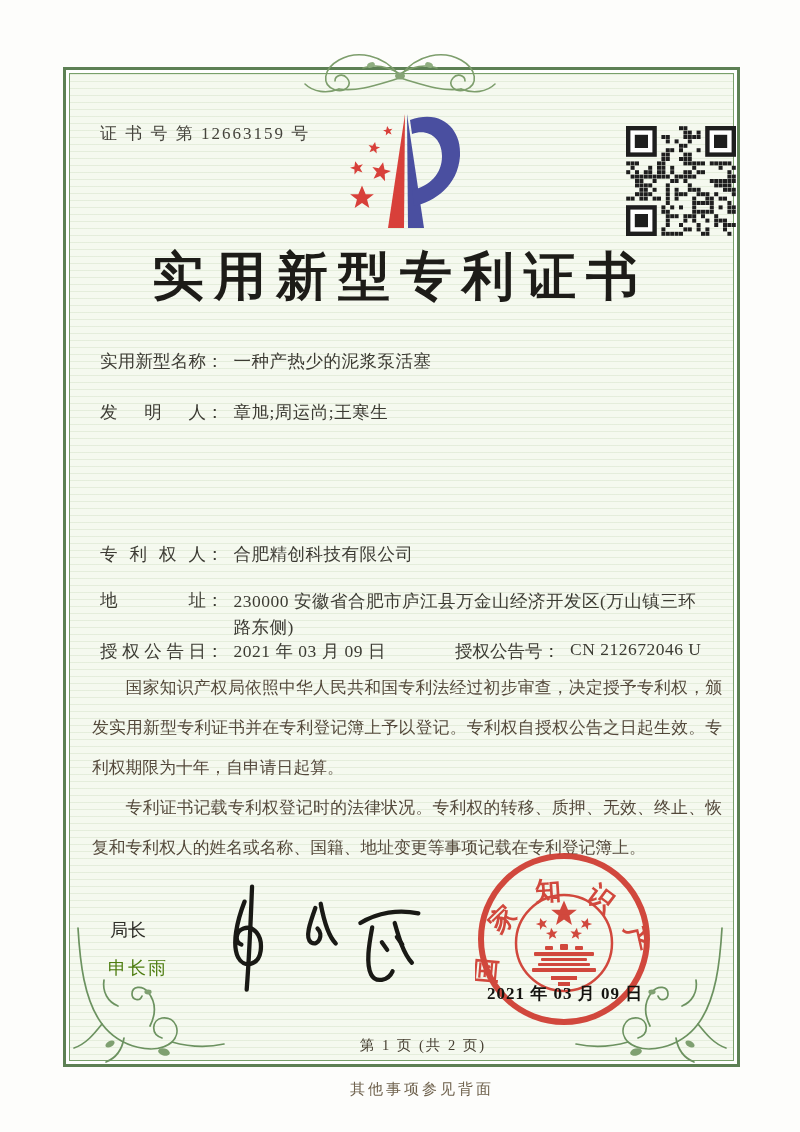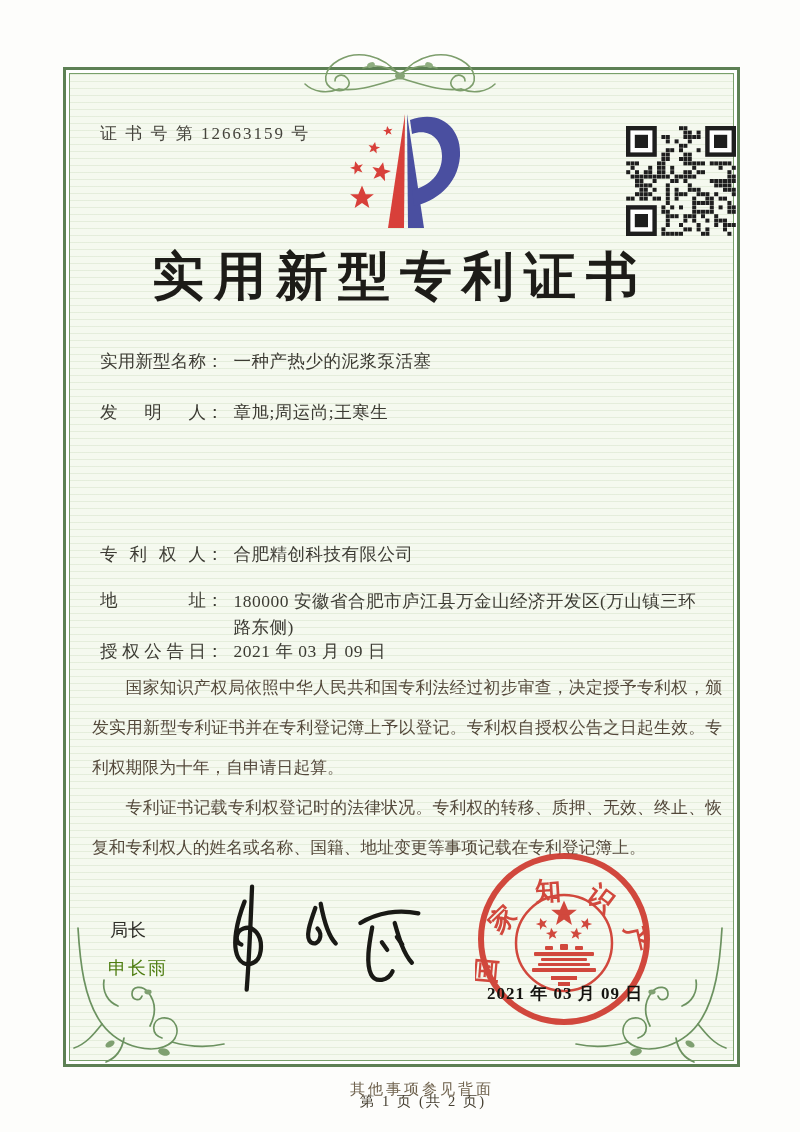--- a/index.html
+++ b/index.html
@@ -53,21 +53,21 @@
   .sig-title{position:absolute;left:110px;top:918px;font-size:18px;color:#2c2b26;font-family:Liberation Mono, monospace;}
   .sig-name{position:absolute;left:108px;top:956px;font-size:18px;letter-spacing:2px;color:#4d7c0f;}
   .sig-svg{position:absolute;left:205px;top:878px;width:240px;height:118px;}
   .seal-svg{position:absolute;left:475px;top:850px;width:178px;height:178px;opacity:0.93;}
   .seal-date{
     position:absolute;left:487px;top:982px;font-size:17px;letter-spacing:1px;
     color:#14130f;font-weight:bold;
   }
   
   .page-num{
-    position:absolute;left:0;right:0;top:1092px;text-align:center;
+    position:absolute;left:0;right:0;top:1036px;text-align:center;
     font-size:14.5px;letter-spacing:2px;color:#474032;padding-left:46px;
   }
   .back-note{
     position:absolute;left:0;right:0;top:1080px;text-align:center;
     font-size:15px;letter-spacing:3px;color:#6e614c;margin-left:44px;
   }
   
   .orn-top{position:absolute;left:283px;top:38px;width:234px;height:66px;}
   .orn-bl{position:absolute;left:64px;top:922px;width:172px;height:144px;}
   .orn-br{position:absolute;left:564px;top:922px;width:172px;height:144px;transform:scaleX(-1);}
@@ -365,24 +365,27 @@
   <div class="field" style="top:349px">
     <span class="flabel">实用新型名称</span><span class="fcolon">：</span><span class="fvalue">一种产热少的泥浆泵活塞</span>
   </div>
   <div class="field" style="top:400px">
     <span class="flabel">发明人</span><span class="fcolon">：</span><span class="fvalue">章旭;周运尚;王寒生</span>
   </div>
   <div class="field" style="top:542px">
     <span class="flabel">专利权人</span><span class="fcolon">：</span><span class="fvalue">合肥精创科技有限公司</span>
   </div>
   <div class="field" style="top:588px">
-    <span class="flabel">地址</span><span class="fcolon">：</span><span class="fvalue wrap">180000 安徽省合肥市庐江县万金山经济开发区(万山镇三环路东侧)</span>
+    <span class="flabel">地址</span><span class="fcolon">：</span><span class="fvalue wrap">230000 安徽省合肥市庐江县万金山经济开发区(万山镇三环路东侧)</span>
   </div>
   <div class="field" style="top:639px">
     <span class="flabel">授权公告日</span><span class="fcolon">：</span><span class="fvalue">2021 年 03 月 09 日</span>
+    <span class="subfield">
+      <span>授权公告号</span><span class="fcolon">：</span><span class="fvalue">CN 212672046 U</span>
+    </span>
   </div>
 
   <div class="legal">
     <p>国家知识产权局依照中华人民共和国专利法经过初步审查，决定授予专利权，颁发实用新型专利证书并在专利登记簿上予以登记。专利权自授权公告之日起生效。专利权期限为十年，自申请日起算。</p>
     <p>专利证书记载专利权登记时的法律状况。专利权的转移、质押、无效、终止、恢复和专利权人的姓名或名称、国籍、地址变更等事项记载在专利登记簿上。</p>
   </div>
 
   <div class="sig-title">局长</div>
   <div class="sig-name">申长雨</div>
   <svg class="sig-svg" viewBox="0 0 210 110">

